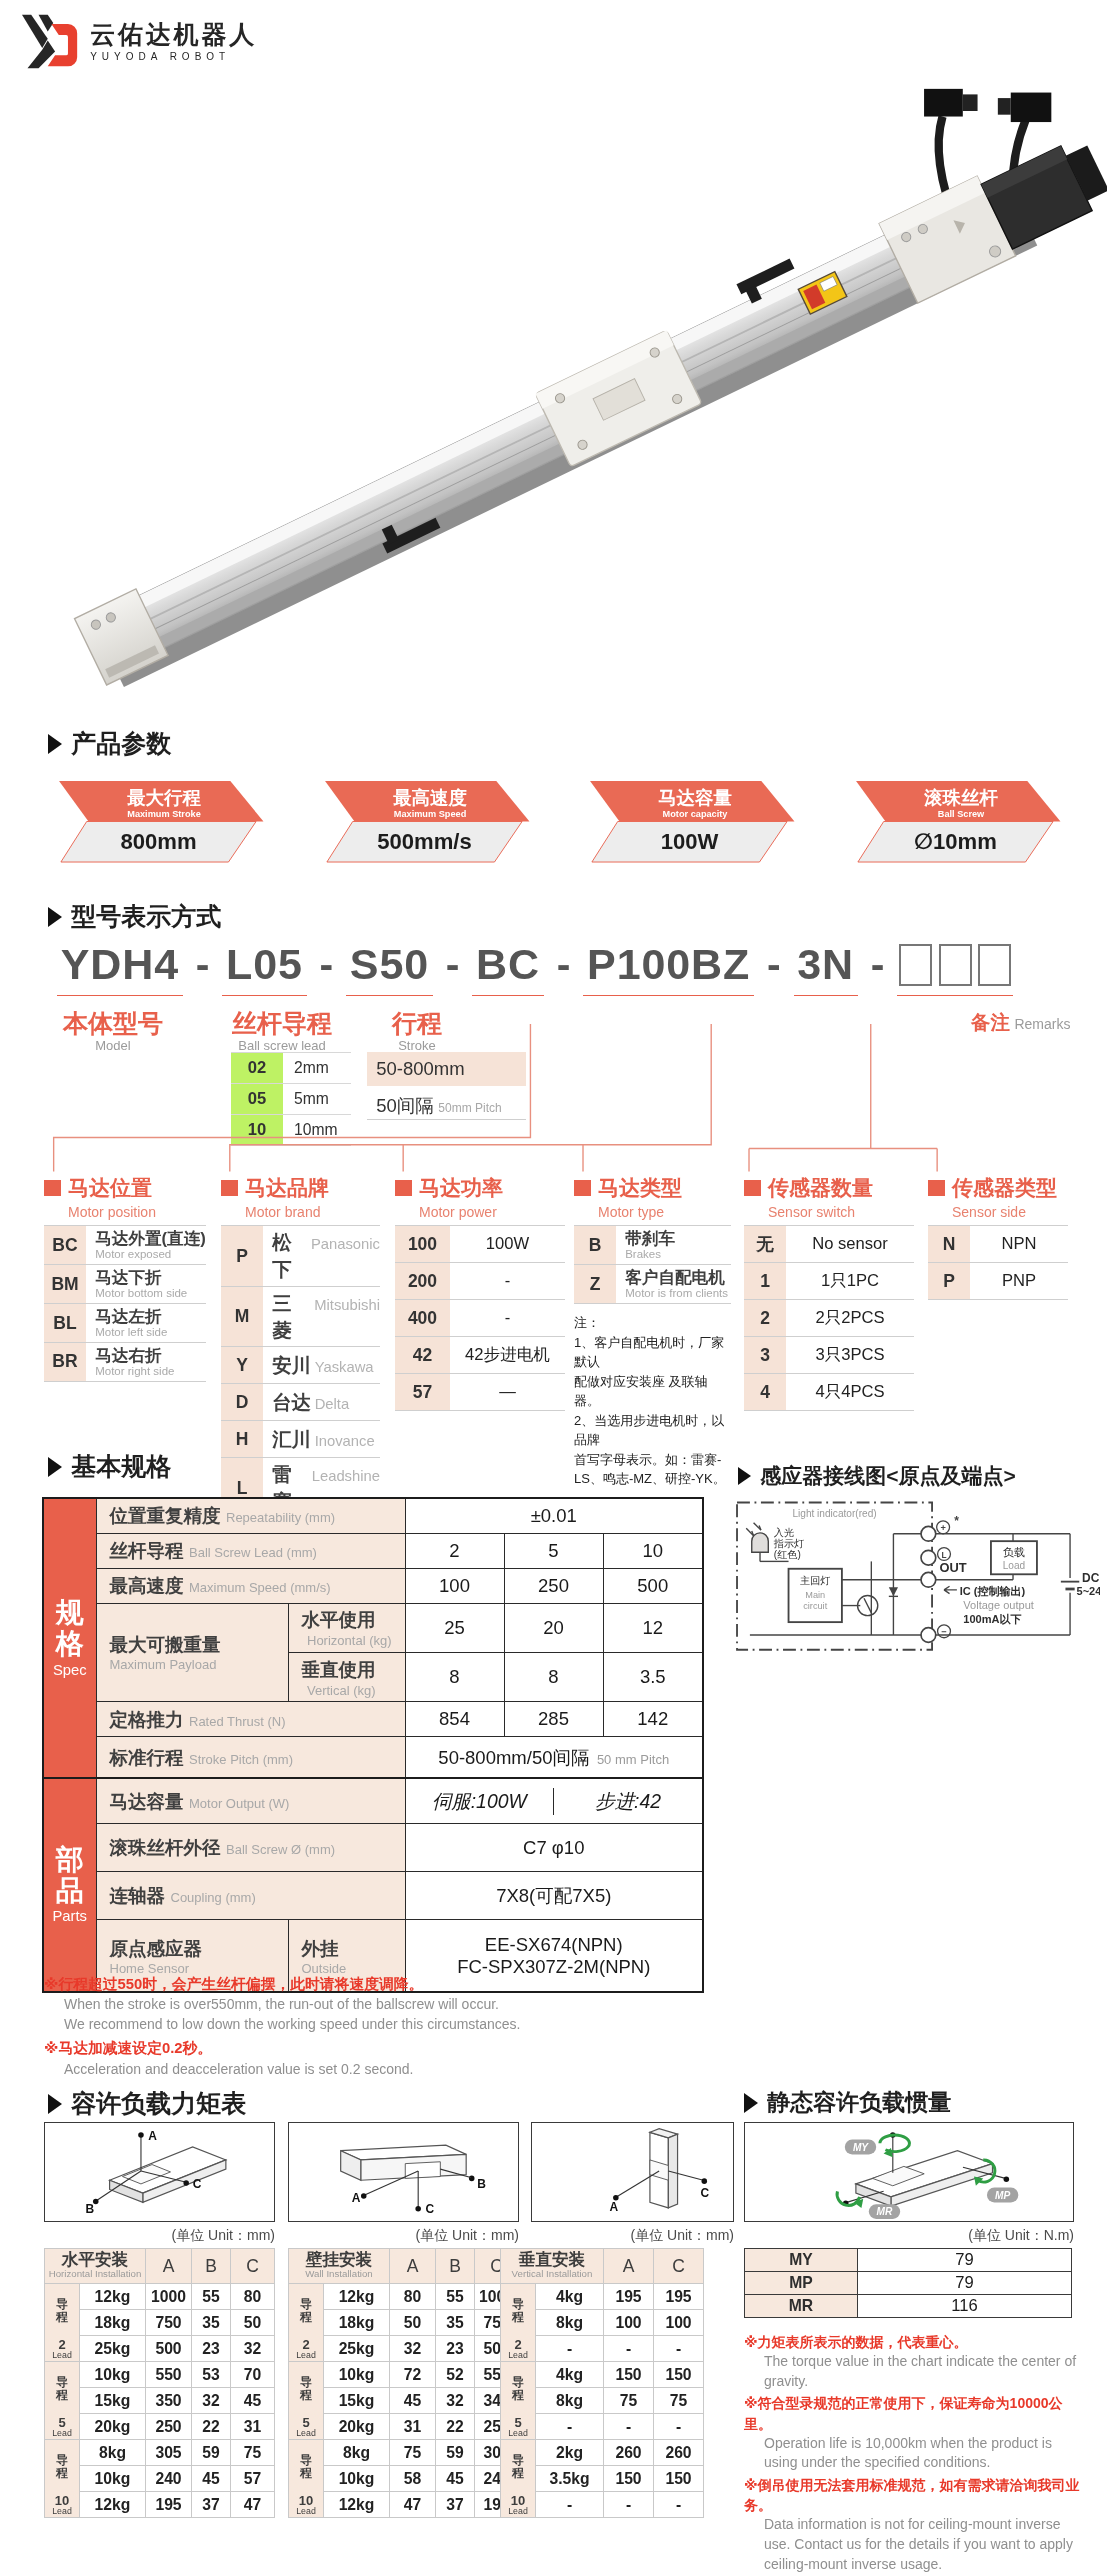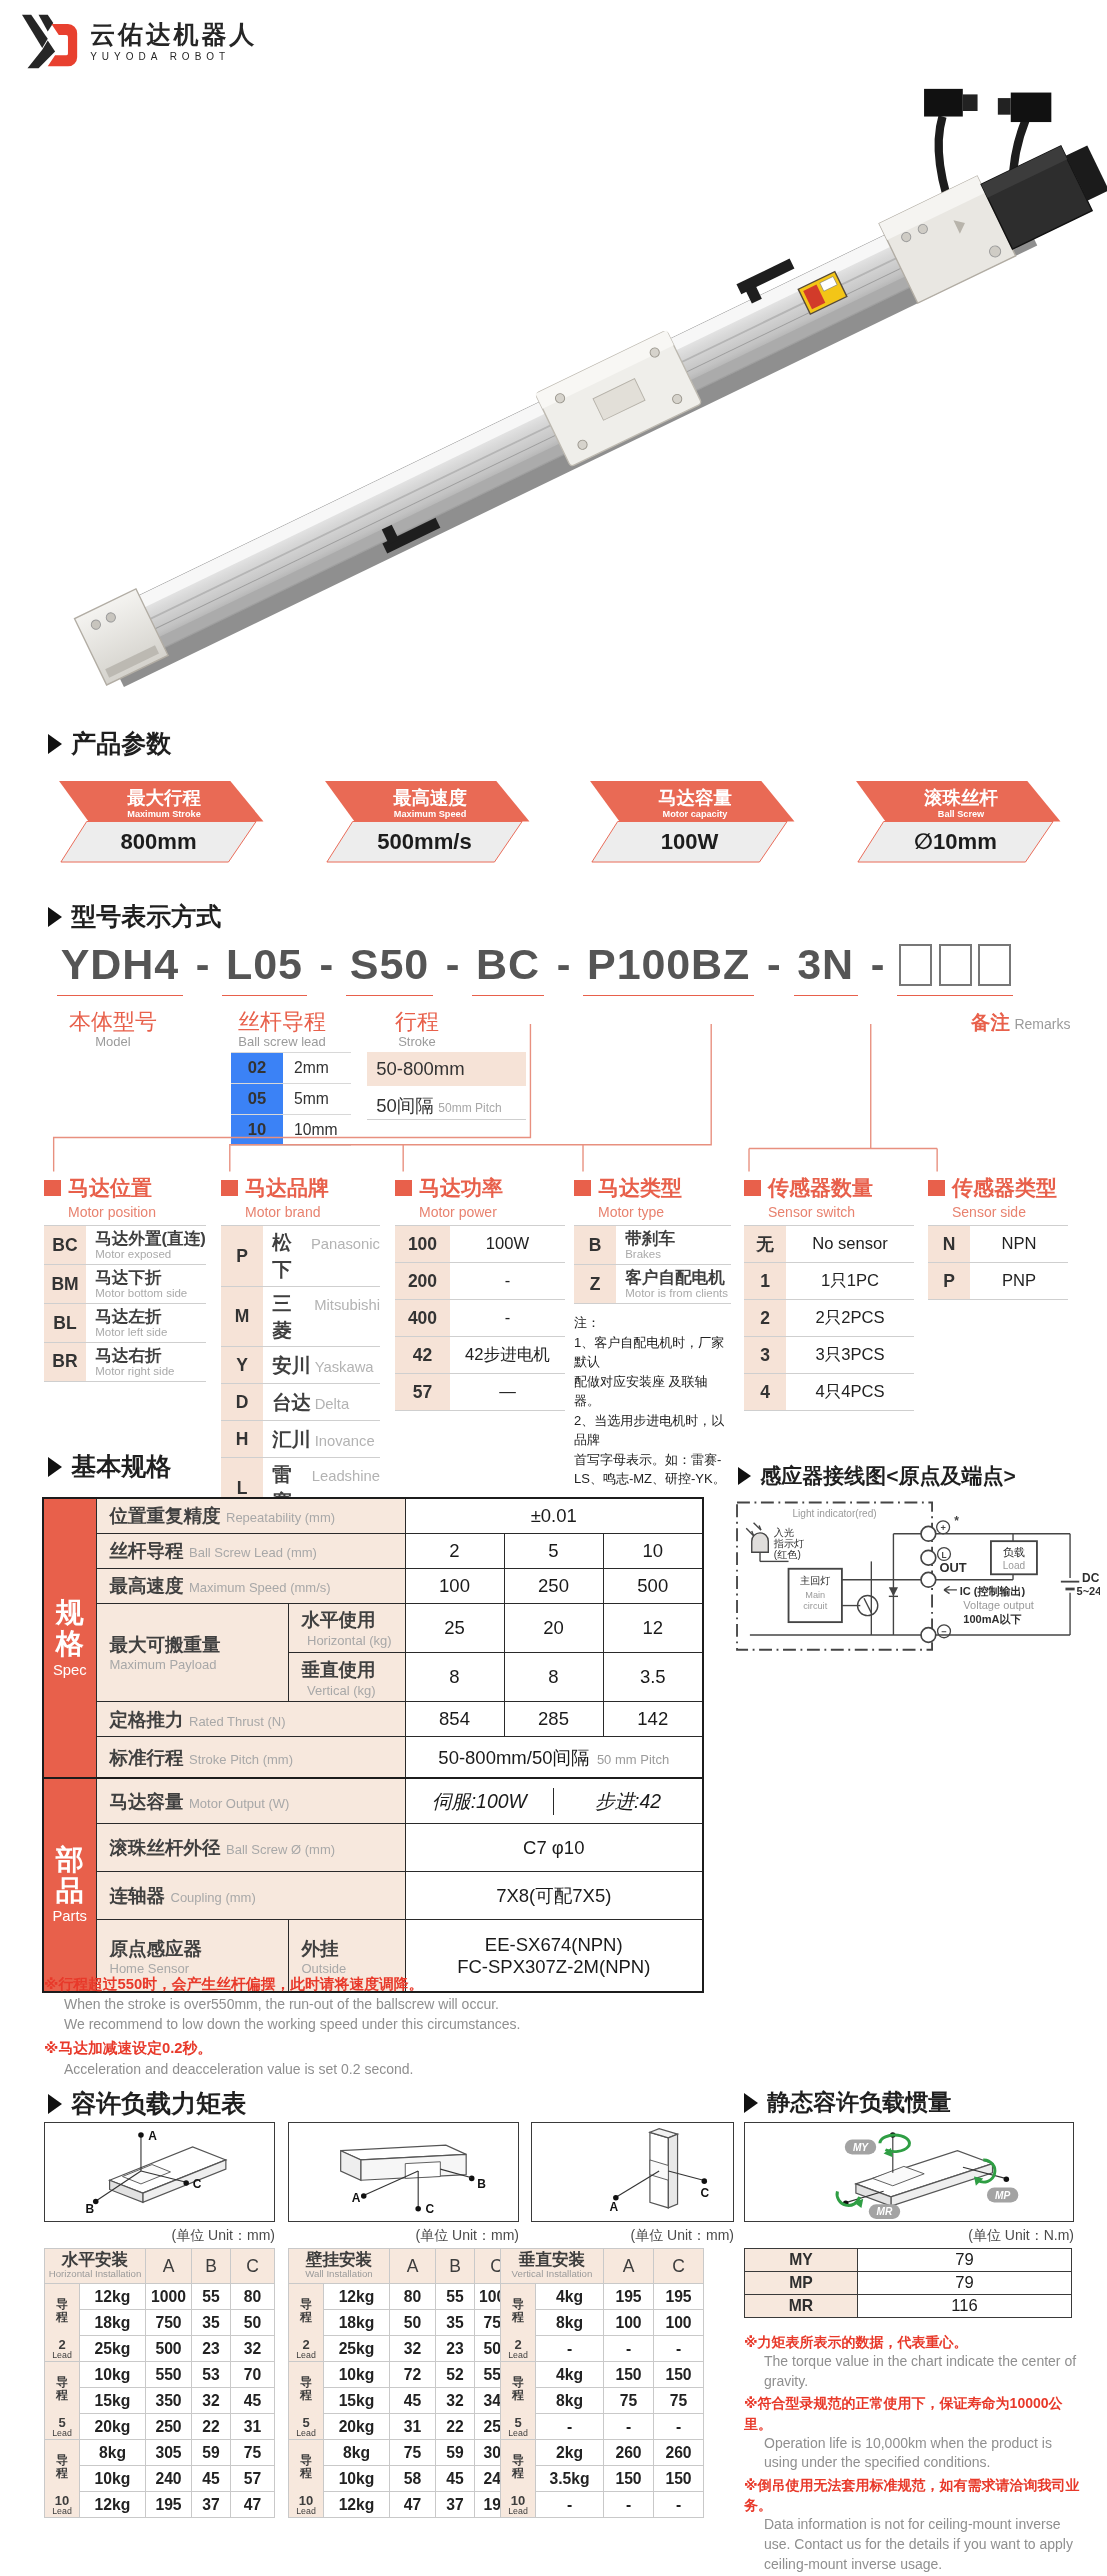--- a/index.html
+++ b/index.html
@@ -23,29 +23,29 @@
   .banner svg { display:block; }
 
   
   .model-line { left:57px; top:943px; display:flex; align-items:flex-end; gap:13px; }
   .model-seg { font-size:43px; font-weight:bold; color:#555; letter-spacing:0.9px; border-bottom:1.8px solid #e8604b; padding:0 3.7px 9.2px 3.7px; line-height:1; }
   .model-dash { font-size:41px; font-weight:bold; color:#555; padding-bottom:11px; line-height:1; }
   .model-boxes { display:flex; gap:6.5px; border-bottom:1.8px solid #e8604b; padding:0 1.8px 9.2px 1.8px; }
   .model-box { width:33px; height:42px; border:2.8px solid #777; background:#fff; }
 
   .model-label { text-align:center; }
-  .model-label .cn { font-size:22px; font-weight:normal; color:#e8604b; line-height:1.15; }
+  .model-label .cn { font-size:25px; font-weight:bold; color:#e8604b; line-height:1.15; }
   .model-label .en { font-size:13px; color:#9b9b9b; }
   .model-label-inline { display:flex; align-items:baseline; gap:4.6px; }
   .model-label-inline .cn { font-size:19.4px; font-weight:bold; color:#e8604b; }
   .model-label-inline .en { font-size:14px; color:#9b9b9b; }
 
   .mini-table { border-top:0.9px solid #d8d8d8; }
   .mini-row { display:flex; border-bottom:0.9px solid #d8d8d8; height:31px; align-items:stretch; }
-  .mini-code { width:52px; background:#3b82f6; display:flex; align-items:center; justify-content:center; font-size:16.6px; font-weight:bold; color:#333; }
+  .mini-code { width:52px; background:#bef264; display:flex; align-items:center; justify-content:center; font-size:16.6px; font-weight:bold; color:#333; }
   .mini-val { flex:1; display:flex; align-items:center; padding-left:11px; font-size:15.7px; color:#333; }
 
   .stroke-row1 { height:34px; background:#f6e3d7; display:flex; align-items:center; padding-left:9.2px; font-size:18.5px; color:#333; }
   .stroke-row2 { height:34px; background:#fff; border-bottom:0.9px solid #cfcfcf; display:flex; align-items:baseline; padding-left:9.2px; padding-top:6.5px; gap:4.6px; }
   .stroke-row2 .cn { font-size:18.5px; color:#333; }
   .stroke-row2 .en { font-size:12px; color:#a8a8a8; }
 
   
   .ct { position:absolute; }
   .ct-head { display:flex; align-items:center; gap:7.4px; }

